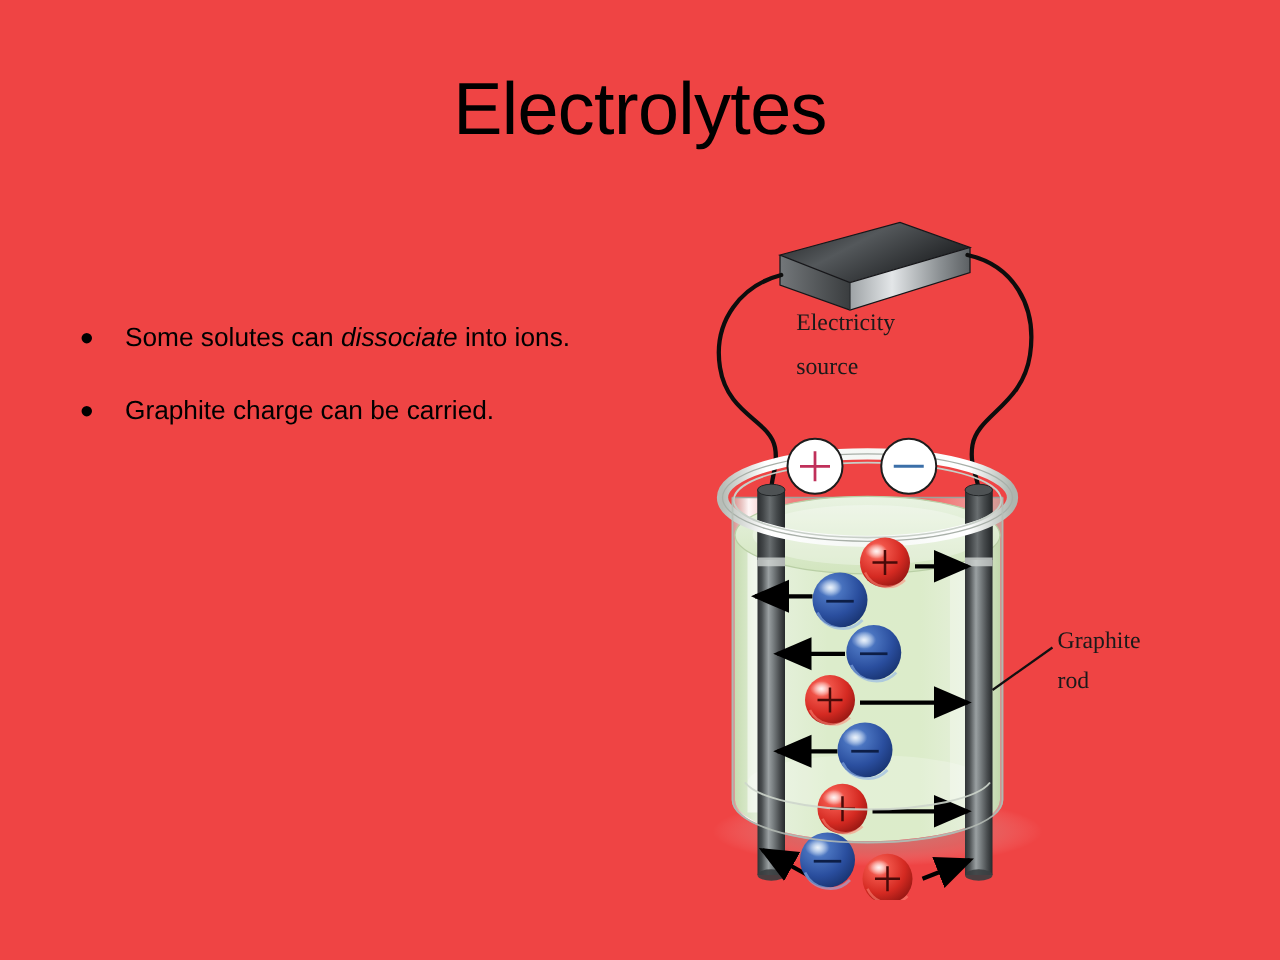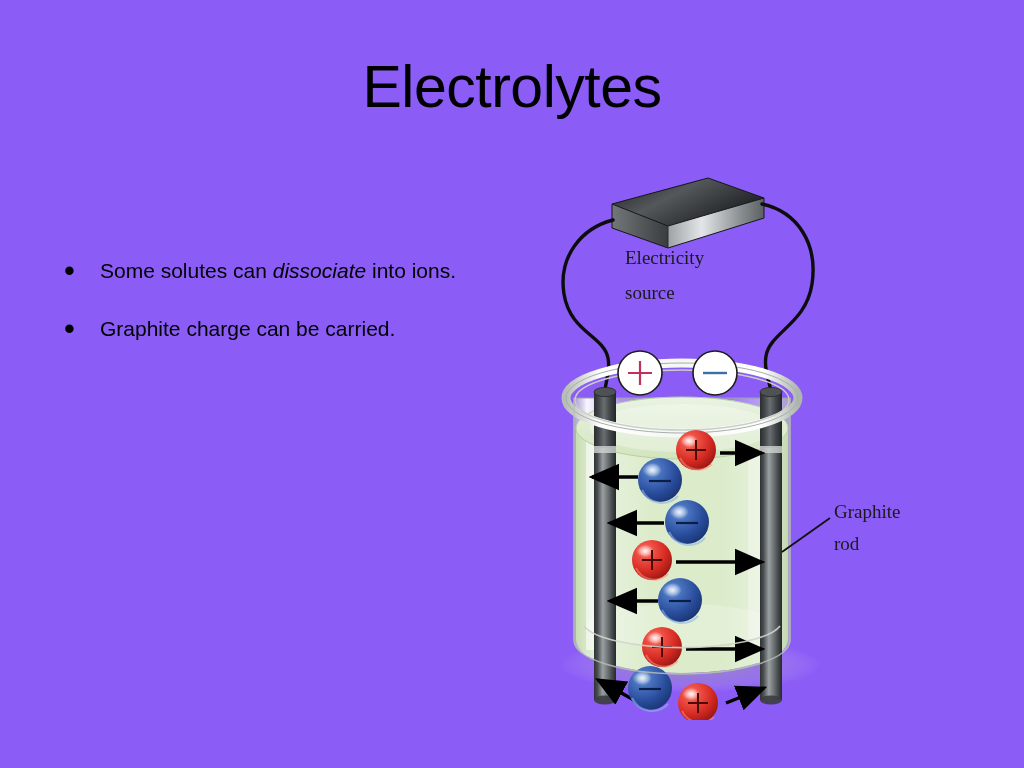--- a/index.html
+++ b/index.html
@@ -15,21 +15,21 @@
     font-family: "Liberation Sans", sans-serif;
     color: #000000;
     position: relative;
   }
 
   #slide {
     position: absolute;
     left: 0; top: 0;
     width: 1024px;
     height: 768px;
-    background: #8b5cf6;
+    background: #ef4444;
   }
 
   
   #slide-title {
     position: absolute;
     left: 0;
     top: 56px;
     width: 1024px;
     text-align: center;
     font-family: "Liberation Sans", sans-serif;
@@ -68,21 +68,21 @@
     line-height: 44px;
     color: #000;
   }
   .bullet-text .em {
     font-style: italic;
   }
 
   
   #figure {
     position: absolute;
-    left: 512px;
+    left: 524px;
     top: 160px;
     width: 500px;
     height: 560px;
   }
   #figure svg {
     display: block;
   }
 
   .fig-label {
     font-family: "Liberation Serif", serif;

